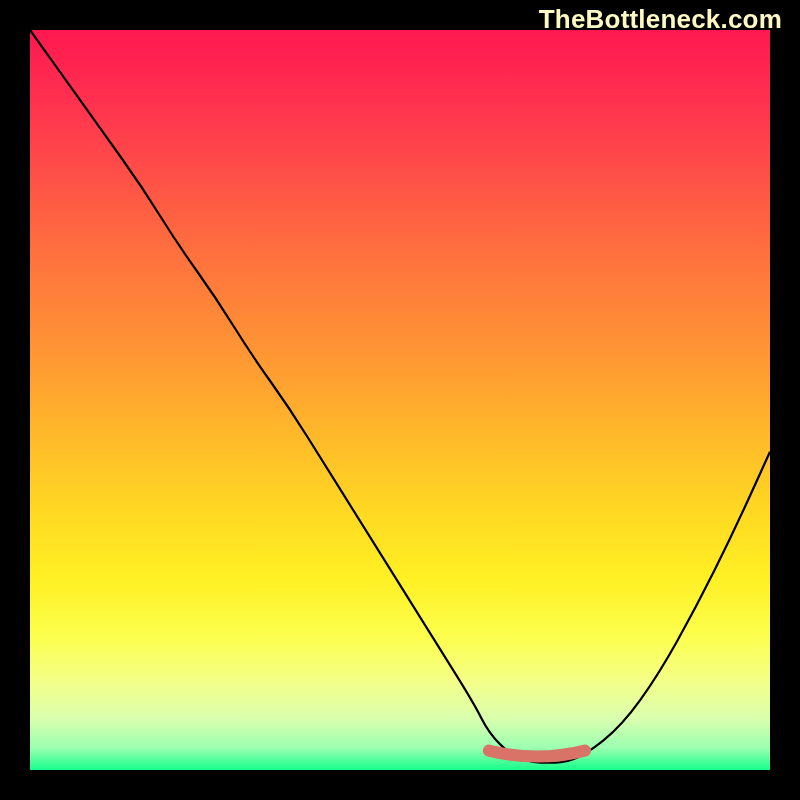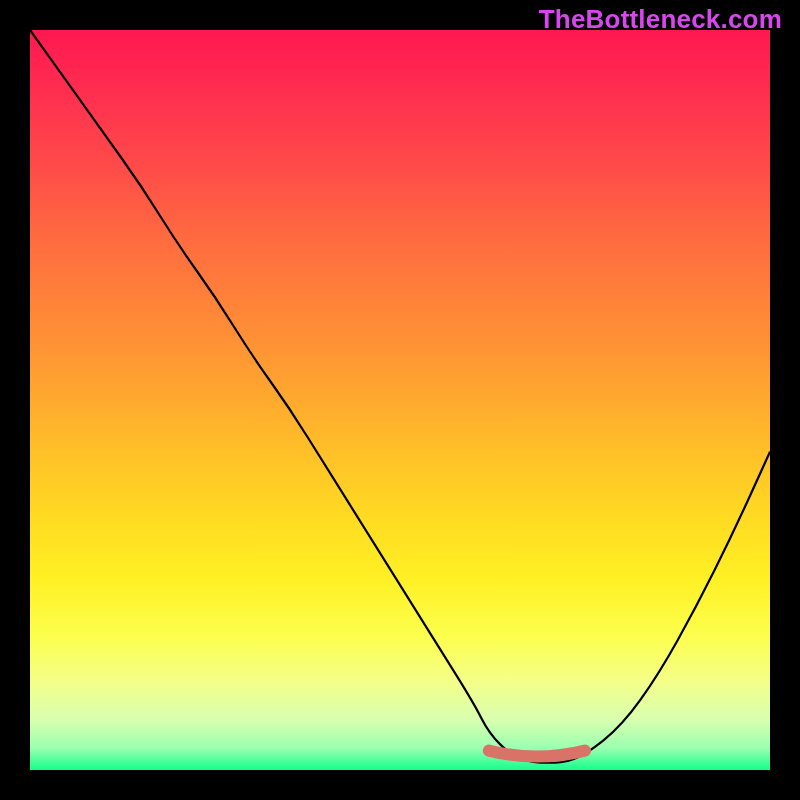--- a/index.html
+++ b/index.html
@@ -14,21 +14,21 @@
   .frame {
     position: relative;
     width: 800px;
     height: 800px;
     background: #000;
   }
   .watermark {
     position: absolute;
     top: 4px;
     right: 18px;
-    color: #d946ef;
+    color: #fef9c3;
     font-size: 26px;
     font-weight: 700;
     letter-spacing: 0.2px;
     z-index: 10;
   }
   .plot-area {
     position: absolute;
     left: 30px;
     top: 30px;
     width: 740px;

